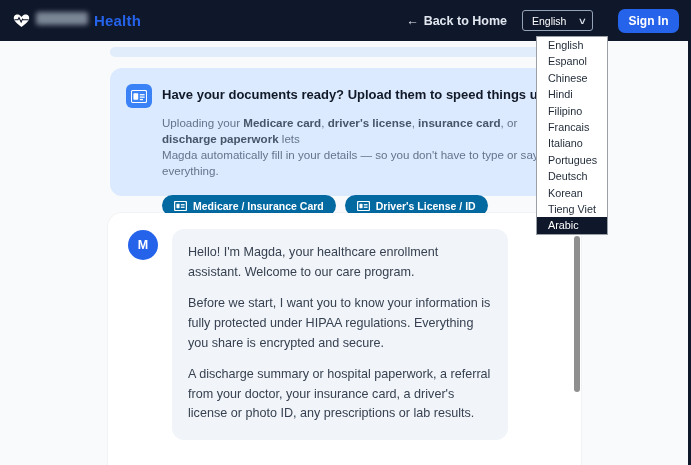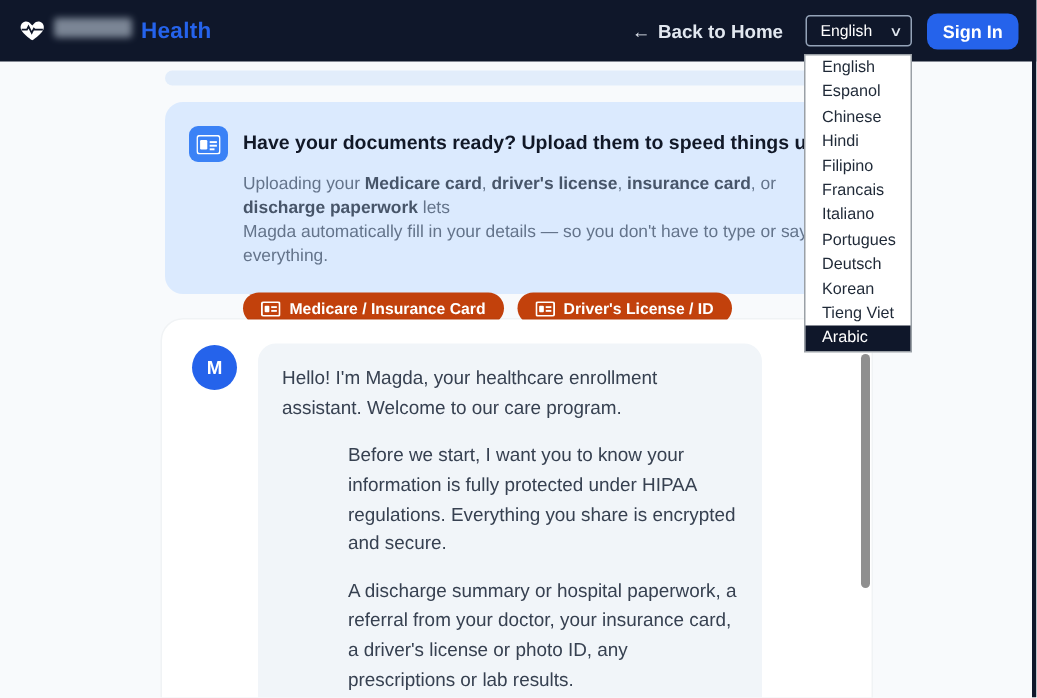--- a/index.html
+++ b/index.html
@@ -26,21 +26,21 @@
   .header-spacer { flex:1; }
   .back-link { color:#e2e8f0; font-size:12.5px; font-weight:bold; display:flex; align-items:center; gap:5px; cursor:pointer; }
   .lang-select {
     margin-left:15px; width:71px; height:21px; background:#0f172a;
     border:1px solid #94a3b8; border-radius:3px; color:#fff;
     font-size:10.5px; display:flex; align-items:center; justify-content:space-between;
     padding:0 6px 0 9px; cursor:pointer;
   }
   .lang-select .chev { font-size:9px; color:#e2e8f0; transform:scaleX(1.4); }
   .signin-btn {
-    margin-left:10px; width:61px; height:24px; background:#2563eb; border:none;
+    margin-left:25px; width:61px; height:24px; background:#2563eb; border:none;
     border-radius:7px; color:#fff; font-size:12px; font-weight:bold; cursor:pointer;
     font-family:"Liberation Sans", sans-serif;
   }
   
   .page-scroll-strip {
     position:absolute; top:0; right:0; width:3px; height:465px; background:#0f172a; z-index:25;
   }
   
   .card-sliver {
     position:absolute; left:110px; top:47px; width:471px; height:10px;
@@ -58,42 +58,42 @@
   }
   .upload-title { font-size:13px; font-weight:bold; color:#111827; padding-top:4px; }
   .upload-desc { margin:7px 0 16px 36px; font-size:11.6px; line-height:16px; color:#64748b; }
   .upload-desc b { color:#475569; }
   .upload-btns { margin:10px 0 0 36px; display:flex; flex-wrap:wrap; gap:8px 9px; }
   .pill {
     display:inline-flex; align-items:center; gap:6px; height:21px; border-radius:11px;
     padding:0 12px; font-size:10.5px; font-weight:bold; cursor:pointer; border:none;
     font-family:"Liberation Sans", sans-serif; white-space:nowrap;
   }
-  .pill.primary { background:#c2410c; color:#fff; }
+  .pill.primary { background:#0369a1; color:#fff; }
   .pill.secondary { background:#f8fafc; color:#334155; border:1px solid #e8edf3; font-weight:normal; }
   .pill svg { display:block; }
   .rx-glyph { font-size:12px; font-weight:bold; color:#334155; line-height:1; }
   
   .chat-card {
     position:absolute; left:108px; top:213px; width:473px; height:252px;
     background:#ffffff; border-radius:14px 14px 0 0;
     box-shadow:0 0 0 1px rgba(15,23,42,.03);
     padding:16px 0 0 20px;
   }
   .chat-row { display:flex; align-items:flex-start; gap:14px; }
   .avatar {
     width:30px; height:30px; border-radius:50%; background:#2563eb; color:#fff;
     font-size:12.5px; font-weight:bold; display:flex; align-items:center; justify-content:center;
     flex:none; margin-top:1px;
   }
   .bubble {
     width:336px; background:#f1f5f9; border-radius:12px; padding:14px 16px 16px 16px;
     font-size:12.6px; line-height:1.56; color:#374151;
   }
-  .bubble p + p { margin-top:12px;margin-left:44px; }
+  .bubble p + p { margin-top:12px; }
   
   .lang-popup {
     position:absolute; left:536px; top:36px; width:72px; background:#ffffff;
     border:1px solid #9aa0a6; z-index:30;
   }
   .lang-option {
     height:16.4px; line-height:16.4px; font-size:10.8px; color:#1f2937;
     padding-left:11px; white-space:nowrap; cursor:default;
   }
   .lang-option.selected { background:#0f172a; color:#ffffff; }

